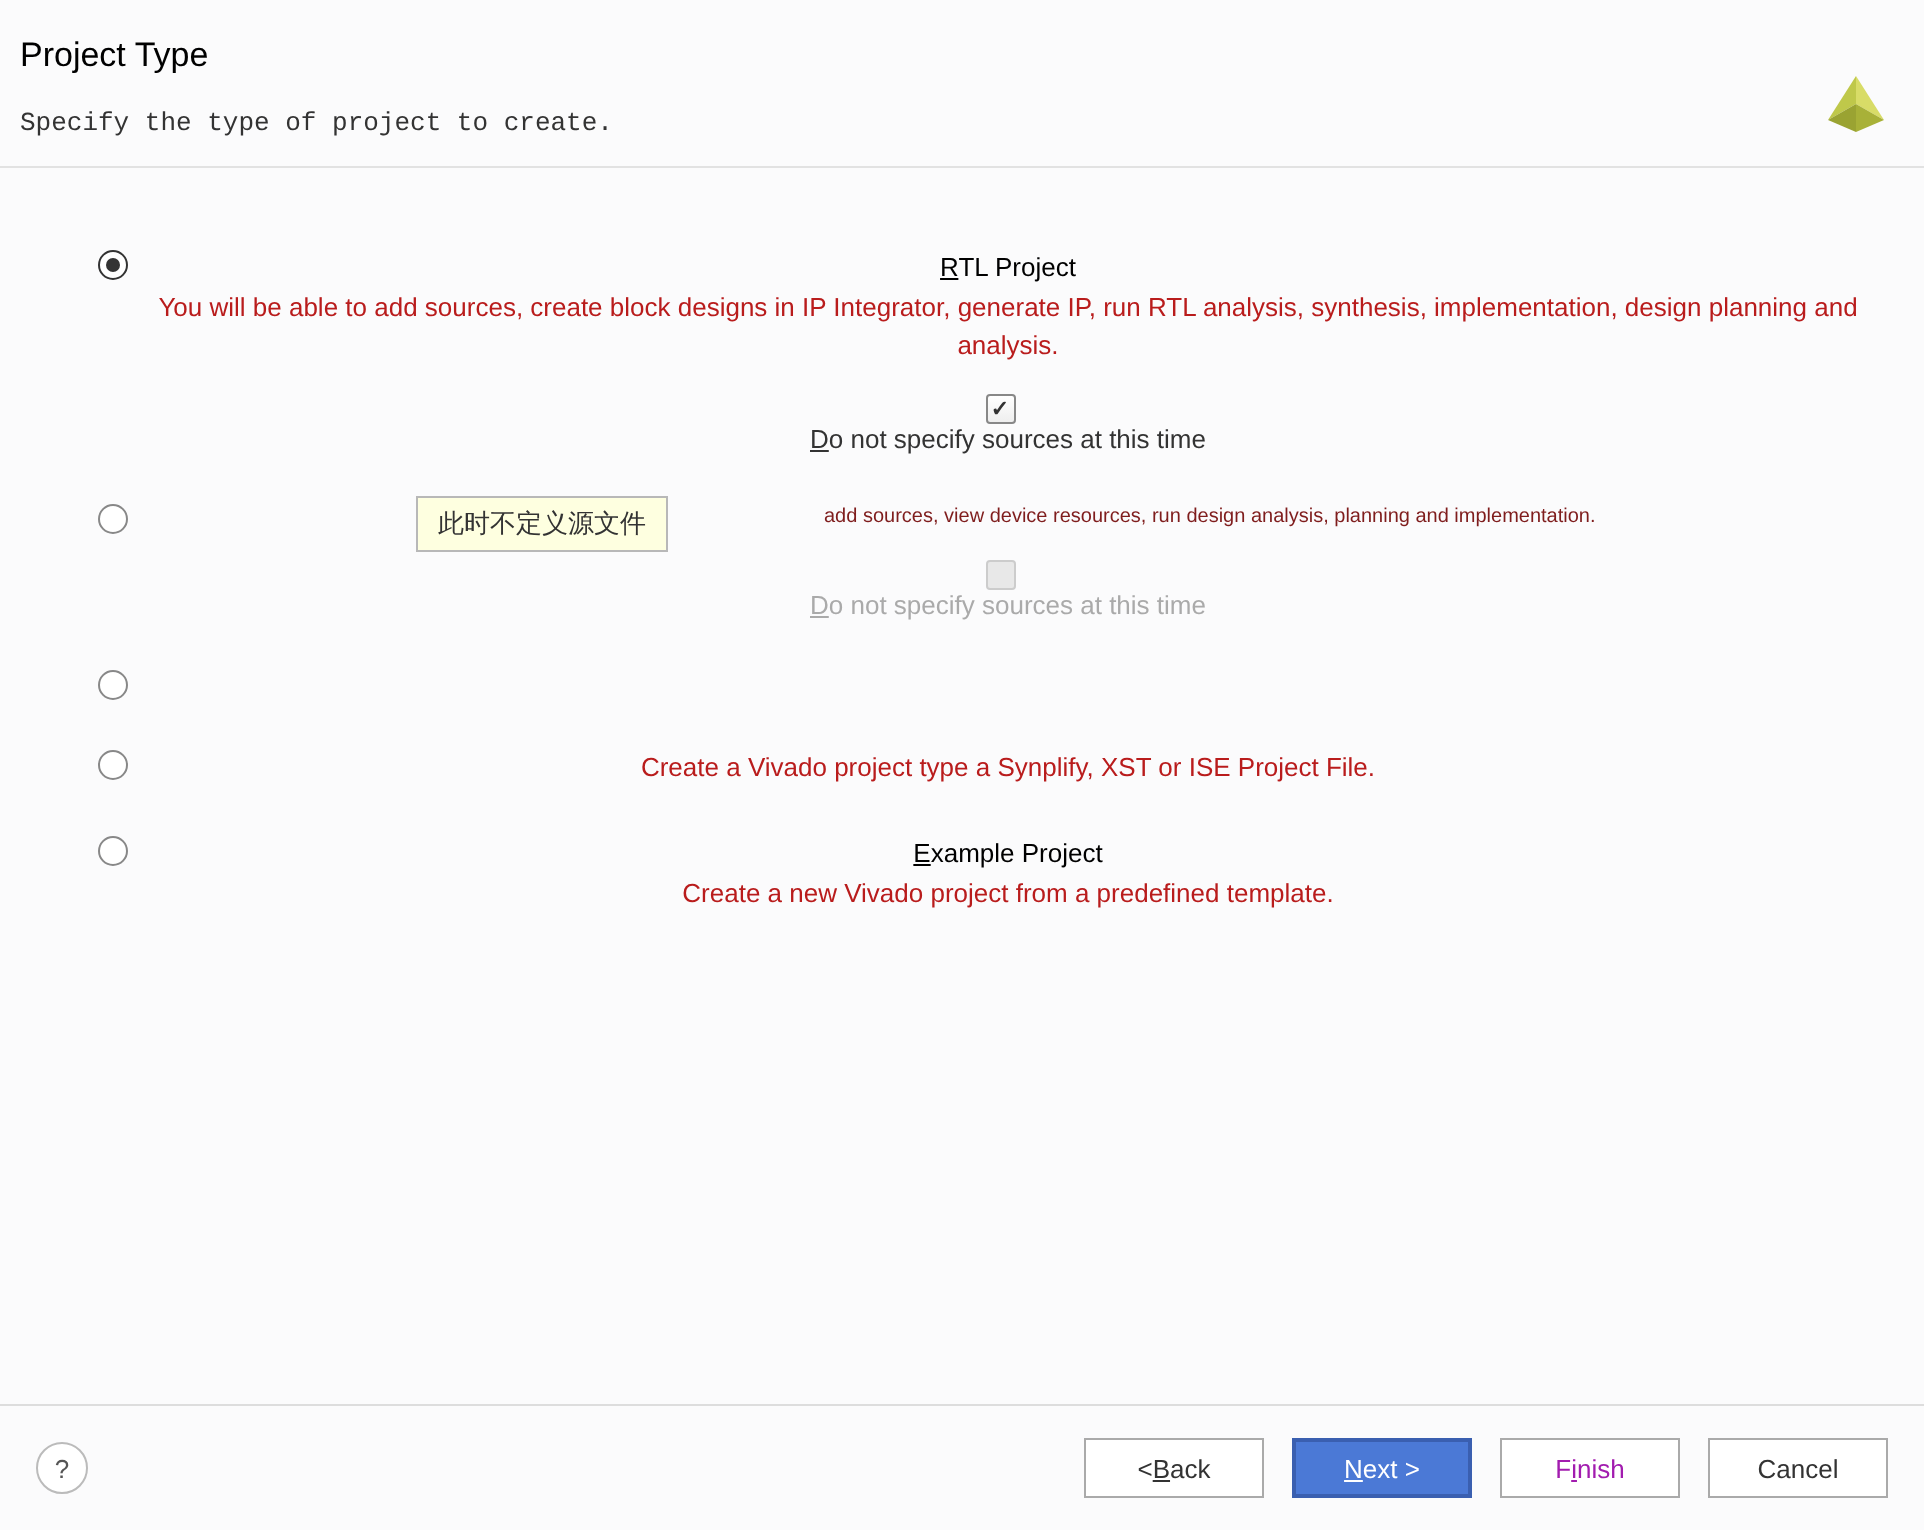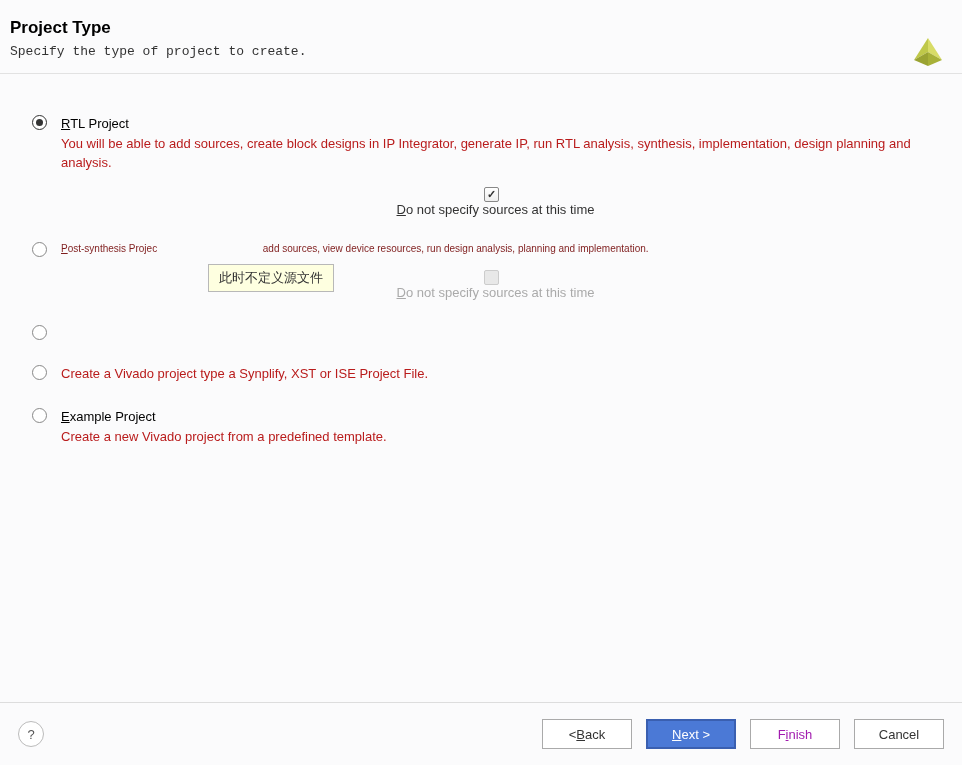--- a/index.html
+++ b/index.html
@@ -17,38 +17,39 @@
       position: relative;
       overflow: hidden;
     }
     .header {
       padding: 18px 10px 14px 10px;
       border-bottom: 1px solid #e2e2e2;
       position: relative;
     }
     .title {
       font-size: 17px;
-      font-weight: bold;
+      font-weight: normal;
       color: #000;
-      margin-bottom: 6px;
+      margin-bottom: 16px;
     }
     .subtitle {
       font-size: 13px;
       color: #333;
       font-family: Liberation Mono, monospace;
     }
     .logo {
       position: absolute;
       right: 14px;
       top: 30px;
       width: 40px;
       height: 40px;
     }
     .content {
-      padding: 40px 32px 20px 32px;
+      padding: 40px 32px 20px 49px;
+      text-align: center;
     }
     .option {
       display: flex;
       align-items: flex-start;
       margin-bottom: 24px;
     }
     .radio-outer {
       width: 15px;
       height: 15px;
       border: 1.5px solid #888;
@@ -134,21 +135,21 @@
       color: #aaa;
     }
     .tooltip {
       position: absolute;
       background: #feffe0;
       border: 1px solid #b8b8b8;
       padding: 4px 10px;
       font-size: 13px;
       color: #333;
       left: 208px;
-      top: 264px;
+      top: 248px;
       z-index: 10;
     }
     .footer {
       position: absolute;
       bottom: 0;
       left: 0;
       right: 0;
       border-top: 1px solid #ddd;
       padding: 16px 18px;
       display: flex;

